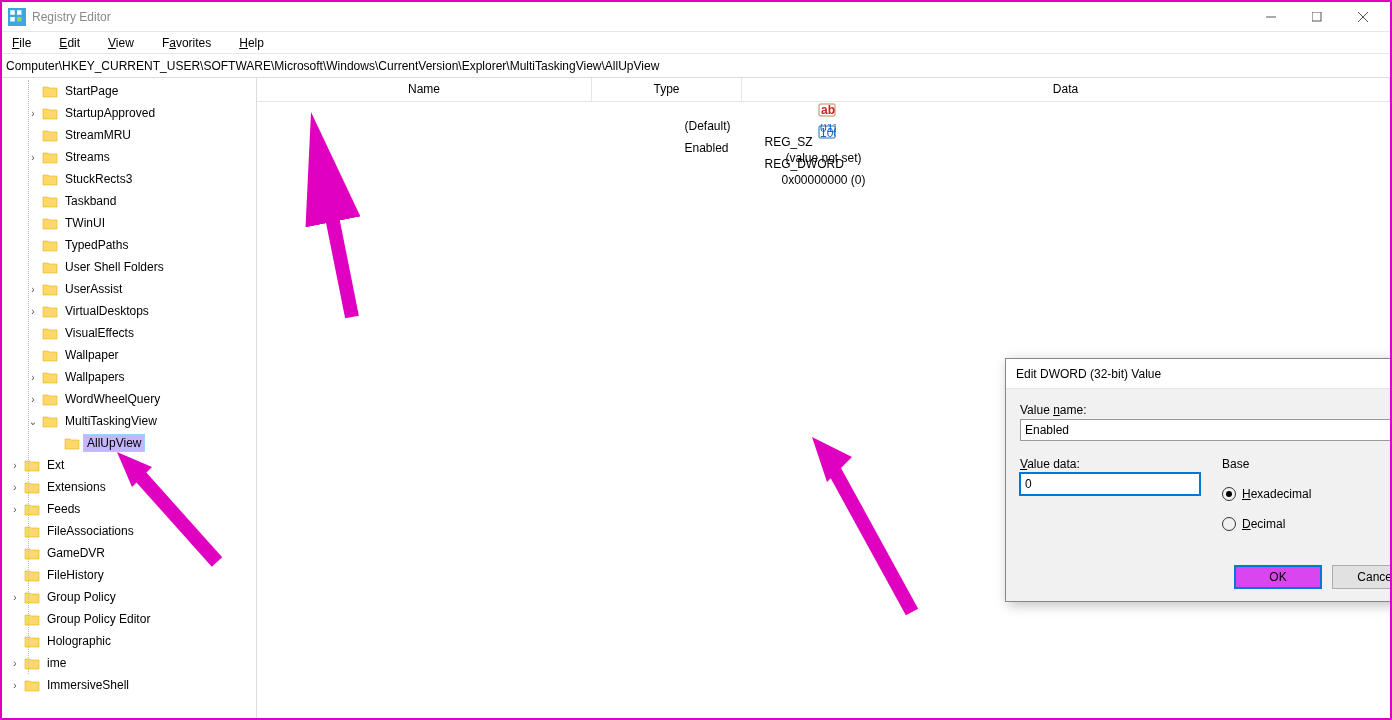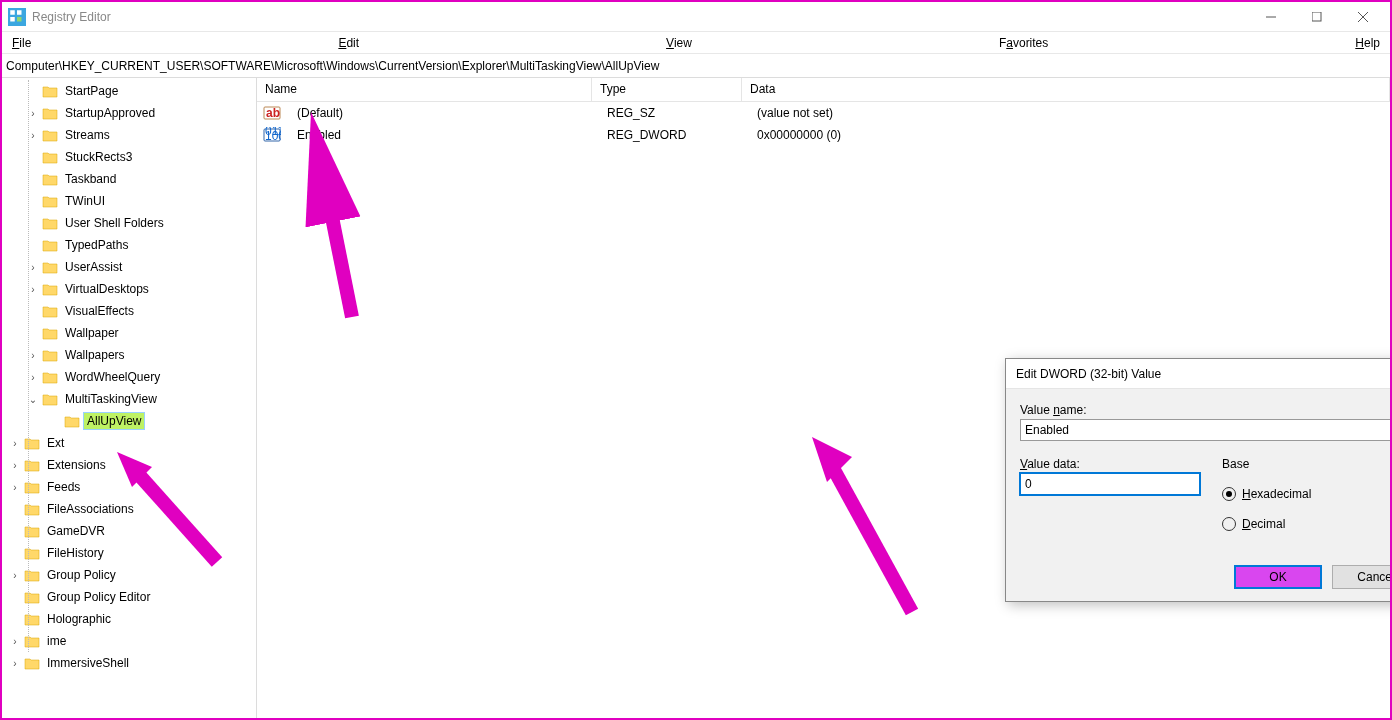--- a/index.html
+++ b/index.html
@@ -8,49 +8,49 @@
 
 
 .titlebar { height: 30px; display: flex; align-items: center; padding: 0 4px; border-bottom: 1px solid #e8e8e8; }
 .titlebar .app-icon { width: 18px; height: 18px; margin: 0 6px 0 2px; display: inline-flex; }
 .titlebar .title { color: #888; }
 .titlebar .win-controls { margin-left: auto; display: flex; }
 .win-btn { width: 46px; height: 30px; display:flex; align-items:center; justify-content:center; color:#666; }
 .win-btn svg { width: 10px; height: 10px; }
 
 
-.menubar { height: 22px; display: flex; align-items: center; padding: 0 4px; gap: 16px; border-bottom: 1px solid #e8e8e8; justify-content: space-between; }
+.menubar { height: 22px; display: flex; align-items: center; padding: 0 4px; gap: 16px; border-bottom: 1px solid #e8e8e8; }
 .menubar .menu { padding: 2px 6px; }
 .menubar .menu .ul { text-decoration: underline; }
 
 
 .addressbar { height: 24px; border-bottom: 1px solid #dcdcdc; padding: 2px 4px; display:flex; align-items:center; }
 .addressbar .path { font-size: 12px; }
 
 
 .main { flex: 1; display: flex; overflow: hidden; }
 .tree-pane { width: 255px; border-right: 1px solid #dcdcdc; position: relative; overflow:hidden; }
 .tree-scroll { position:absolute; inset:0; overflow-y:auto; overflow-x:auto; }
 .tree-list { padding: 2px 0 2px 2px; }
 .tree-item { height: 22px; display: flex; align-items:center; padding-left: 4px; white-space:nowrap; }
 .tree-item .exp { width:14px; text-align:center; color:#555; font-size:10px; }
 .tree-item .folder { width:16px; height:14px; margin:0 4px 0 2px; display:inline-flex; }
-.tree-item.selected .label { background:#bef264; outline:1px solid #99d1ff; }
+.tree-item.selected .label { background:#c4b5fd; outline:1px solid #99d1ff; }
 .tree-item .label { padding:1px 3px; }
 .indent1 { padding-left: 22px !important; }
 .indent2 { padding-left: 44px !important; }
 .tree-guide { position:relative; }
 .tree-guide::before { content:""; position:absolute; left:26px; top:2px; bottom:24px; border-left:1px dotted #bbb; }
 
 
 .list-pane { flex:1; position:relative; }
 .list-header { height:24px; display:flex; border-bottom:1px solid #e5e5e5; }
-.list-header .col { padding:4px 8px; border-right:1px solid #e5e5e5; }
+.list-header .col { padding:4px 8px; border-right:1px solid #e5e5e5;text-align:center; }
 .col-name { width: 335px;} .col-type { width: 150px;} .col-data { flex:1; }
-.list-rows .row { height:22px; display:flex; align-items:center; }
+.list-rows .row { height:22px; display:flex; align-items:center;flex-direction:column; }
 .list-rows .row .cell { padding:1px 16px; }
 .list-rows .val-icon { width:18px; height:16px; margin-left:6px; display:inline-flex; }
 
 
 .dialog { position:absolute; left:748px; top:280px; width:430px; background:#fff; border:1px solid #888; box-shadow:3px 3px 12px rgba(0,0,0,.25); }
 .dialog .dlg-titlebar { height:30px; display:flex; align-items:center; padding:0 10px; border-bottom:1px solid #e5e5e5; }
 .dialog .dlg-title { font-size:12px; }
 .dialog .dlg-body { padding:10px 14px 12px; background:#f1f1f1; }
 .dlg-label { font-size:12px; margin:4px 0 2px; }
 .dlg-input { width:100%; height:22px; border:1px solid #999; background:#fff; padding:2px 4px; font-size:12px; }
@@ -141,20 +141,29 @@
             <div class="tree-item indent1">
               <span class="exp">›</span>
               <span class="folder">
                 <svg viewBox="0 0 16 14">
                   <path class="folder-svg" d="M1 3 h5 l1 1 h8 v9 h-14 z"></path>
                 </svg>
               </span>
               <span class="label">StartupApproved</span>
             </div>
             <div class="tree-item indent1">
+              <span class="exp"></span>
+              <span class="folder">
+                <svg viewBox="0 0 16 14">
+                  <path class="folder-svg" d="M1 3 h5 l1 1 h8 v9 h-14 z"></path>
+                </svg>
+              </span>
+              <span class="label">StreamMRU</span>
+            </div>
+            <div class="tree-item indent1">
               <span class="exp">›</span>
               <span class="folder">
                 <svg viewBox="0 0 16 14">
                   <path class="folder-svg" d="M1 3 h5 l1 1 h8 v9 h-14 z"></path>
                 </svg>
               </span>
               <span class="label">Streams</span>
             </div>
             <div class="tree-item indent1">
               <span class="exp"></span>
@@ -183,30 +192,30 @@
               </span>
               <span class="label">TWinUI</span>
             </div>
             <div class="tree-item indent1">
               <span class="exp"></span>
               <span class="folder">
                 <svg viewBox="0 0 16 14">
                   <path class="folder-svg" d="M1 3 h5 l1 1 h8 v9 h-14 z"></path>
                 </svg>
               </span>
+              <span class="label">TypedPaths</span>
+            </div>
+            <div class="tree-item indent1">
+              <span class="exp"></span>
+              <span class="folder">
+                <svg viewBox="0 0 16 14">
+                  <path class="folder-svg" d="M1 3 h5 l1 1 h8 v9 h-14 z"></path>
+                </svg>
+              </span>
               <span class="label">User Shell Folders</span>
-            </div>
-            <div class="tree-item indent1">
-              <span class="exp"></span>
-              <span class="folder">
-                <svg viewBox="0 0 16 14">
-                  <path class="folder-svg" d="M1 3 h5 l1 1 h8 v9 h-14 z"></path>
-                </svg>
-              </span>
-              <span class="label">TypedPaths</span>
             </div>
             <div class="tree-item indent1">
               <span class="exp">›</span>
               <span class="folder">
                 <svg viewBox="0 0 16 14">
                   <path class="folder-svg" d="M1 3 h5 l1 1 h8 v9 h-14 z"></path>
                 </svg>
               </span>
               <span class="label">UserAssist</span>
             </div>

